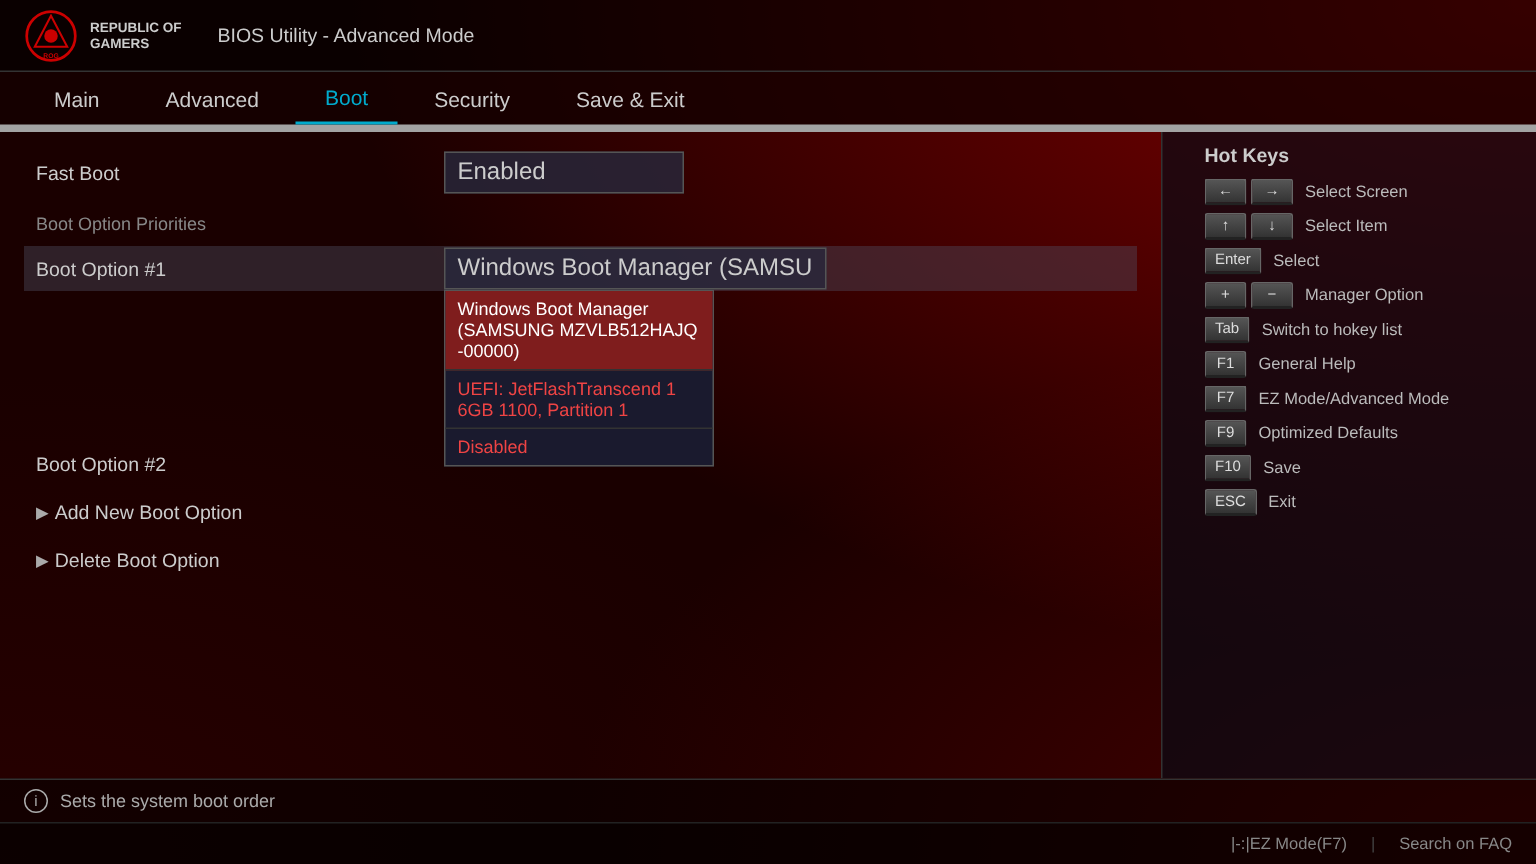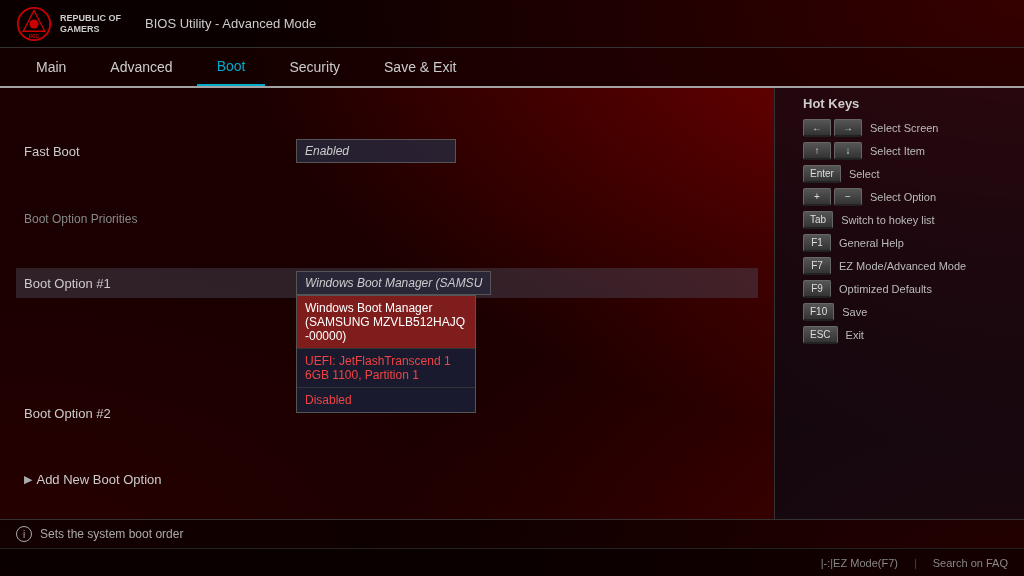--- a/index.html
+++ b/index.html
@@ -70,21 +70,21 @@
       font-weight: normal;
     }
 
     
     .nav {
       display: flex;
       align-items: center;
       background: rgba(20,0,0,0.8);
       padding: 0 16px;
       height: 40px;
-      border-bottom: 2px solid #a3a3a3;
+      border-bottom: 5px solid #a3a3a3;
       gap: 4px;
     }
 
     .nav-item {
       padding: 8px 20px;
       font-size: 14px;
       color: #ccc;
       cursor: pointer;
       height: 100%;
       display: flex;
@@ -109,38 +109,36 @@
       flex: 1;
       padding: 12px 16px;
       overflow-y: auto;
     }
 
     .setting-row {
       display: flex;
       align-items: center;
       margin-bottom: 2px;
       min-height: 30px;
-      margin-top: 36px;
     }
 
     .setting-label {
       width: 280px;
       font-size: 13px;
       color: #ccc;
       padding: 4px 8px;
     }
 
     .setting-value {
       background: rgba(40,40,60,0.8);
       border: 1px solid #555;
       color: #ccc;
-      font-size: 12px;
+      font-size: 16px;
       padding: 4px 8px;
       min-width: 160px;
-      font-style: italic;
     }
 
     .section-label {
       font-size: 12px;
       color: #888;
       padding: 6px 8px 2px 8px;
       width: 100%;
     }
 
     .setting-row.highlighted {
@@ -392,21 +390,21 @@
           <div class="key-btn">Enter</div>
         </div>
         <div class="hotkey-label">Select</div>
       </div>
 
       <div class="hotkey-row">
         <div class="hotkey-keys">
           <div class="key-btn">+</div>
           <div class="key-btn">−</div>
         </div>
-        <div class="hotkey-label">Select Option</div>
+        <div class="hotkey-label">Manager Option</div>
       </div>
 
       <div class="hotkey-row">
         <div class="hotkey-keys">
           <div class="key-btn">Tab</div>
         </div>
         <div class="hotkey-label">Switch to hokey list</div>
       </div>
 
       <div class="hotkey-row">

